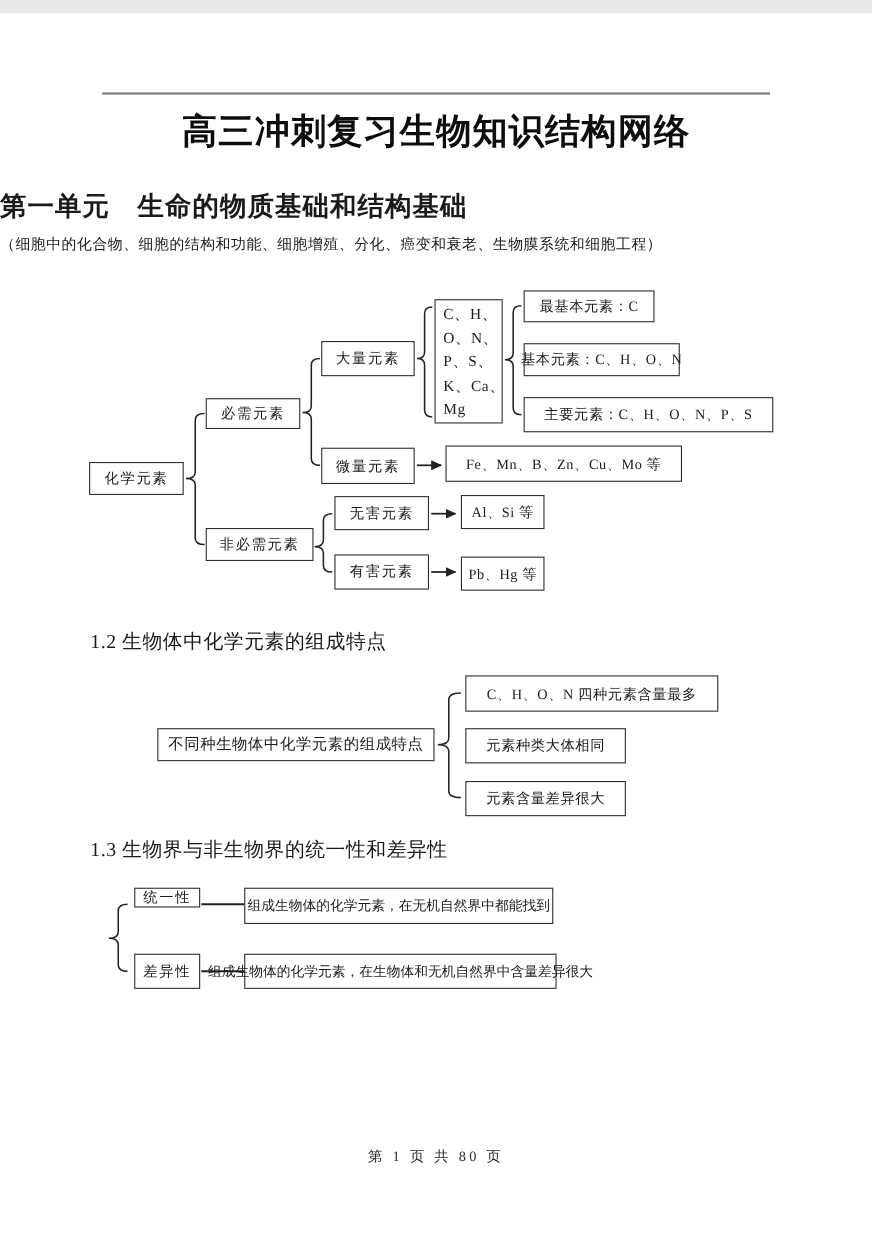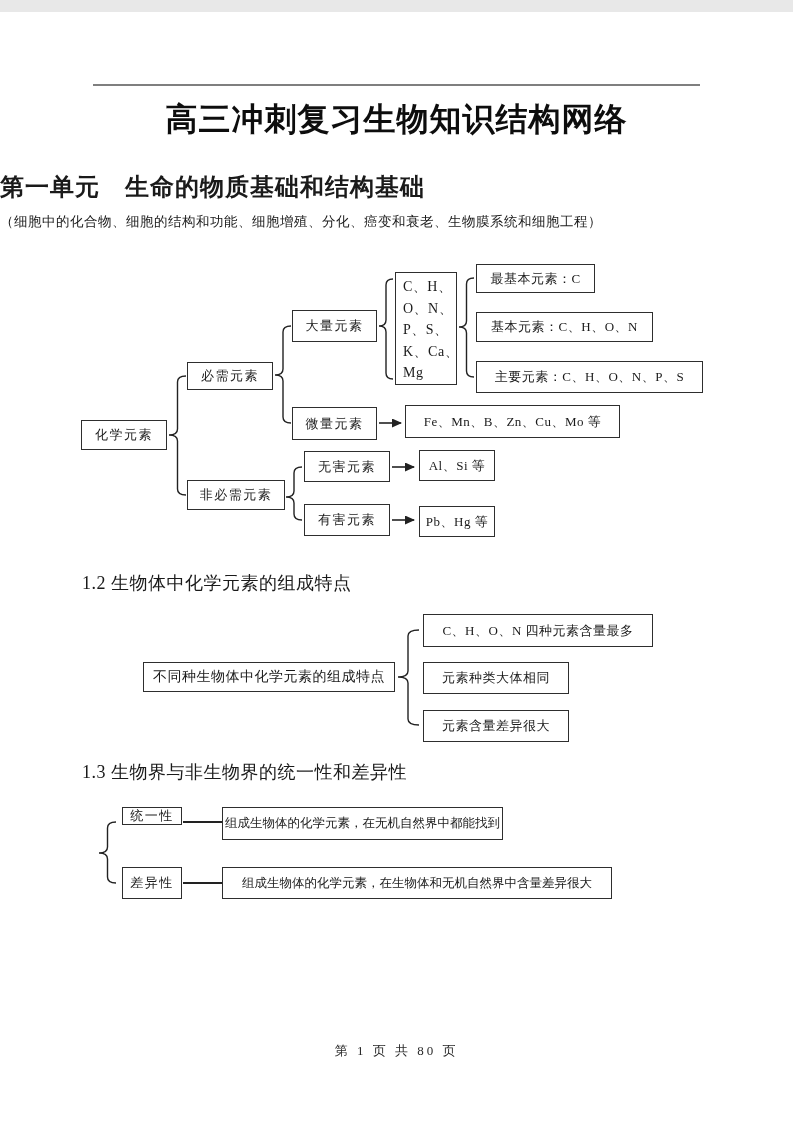--- a/index.html
+++ b/index.html
@@ -135,21 +135,21 @@
 
   <div class="box multiline" style="left:395px;top:260px;width:62px;height:113px">
     <span>C、H、</span>
     <span>O、N、</span>
     <span>P、S、</span>
     <span>K、Ca、</span>
     <span>Mg</span>
   </div>
 
   <div class="box small-pad" style="left:476px;top:252px;width:119px;height:29px">最基本元素：C</div>
-  <div class="box small-pad" style="left:476px;top:300px;width:177px;height:30px">基本元素：C、H、O、N</div>
+  <div class="box small-pad" style="left:476px;top:300px;width:142px;height:30px">基本元素：C、H、O、N</div>
   <div class="box small-pad" style="left:476px;top:349px;width:227px;height:32px">主要元素：C、H、O、N、P、S</div>
 
   <div class="box small-pad" style="left:405px;top:393px;width:215px;height:33px">Fe、Mn、B、Zn、Cu、Mo 等</div>
 
   <div class="box" style="left:304px;top:439px;width:86px;height:31px">无害元素</div>
   <div class="box small-pad" style="left:419px;top:438px;width:76px;height:31px">Al、Si 等</div>
   <div class="box" style="left:304px;top:492px;width:86px;height:32px">有害元素</div>
   <div class="box small-pad" style="left:419px;top:494px;width:76px;height:31px">Pb、Hg 等</div>
 
   <div class="sec-heading" style="top:559px">1.2 生物体中化学元素的组成特点</div>
@@ -157,17 +157,17 @@
   <div class="box" style="left:143px;top:650px;width:252px;height:30px;font-size:14px;letter-spacing:0.5px">不同种生物体中化学元素的组成特点</div>
   <div class="box small-pad" style="left:423px;top:602px;width:230px;height:33px">C、H、O、N 四种元素含量最多</div>
   <div class="box small-pad" style="left:423px;top:650px;width:146px;height:32px">元素种类大体相同</div>
   <div class="box small-pad" style="left:423px;top:698px;width:146px;height:32px">元素含量差异很大</div>
 
   <div class="sec-heading" style="top:748px">1.3 生物界与非生物界的统一性和差异性</div>
 
   <div class="box" style="left:122px;top:795px;width:60px;height:18px">统一性</div>
   <div class="box tight" style="left:222px;top:795px;width:281px;height:33px">组成生物体的化学元素，在无机自然界中都能找到</div>
   <div class="box" style="left:122px;top:855px;width:60px;height:32px">差异性</div>
-  <div class="box tight" style="left:222px;top:855px;width:390px;height:32px">组成生物体的化学元素，在生物体和无机自然界中含量差异很大</div>
+  <div class="box tight" style="left:222px;top:855px;width:284px;height:32px">组成生物体的化学元素，在生物体和无机自然界中含量差异很大</div>
 
   <div class="footer">第 1 页 共 80 页</div>
 
 </div>
 
 </body></html>

